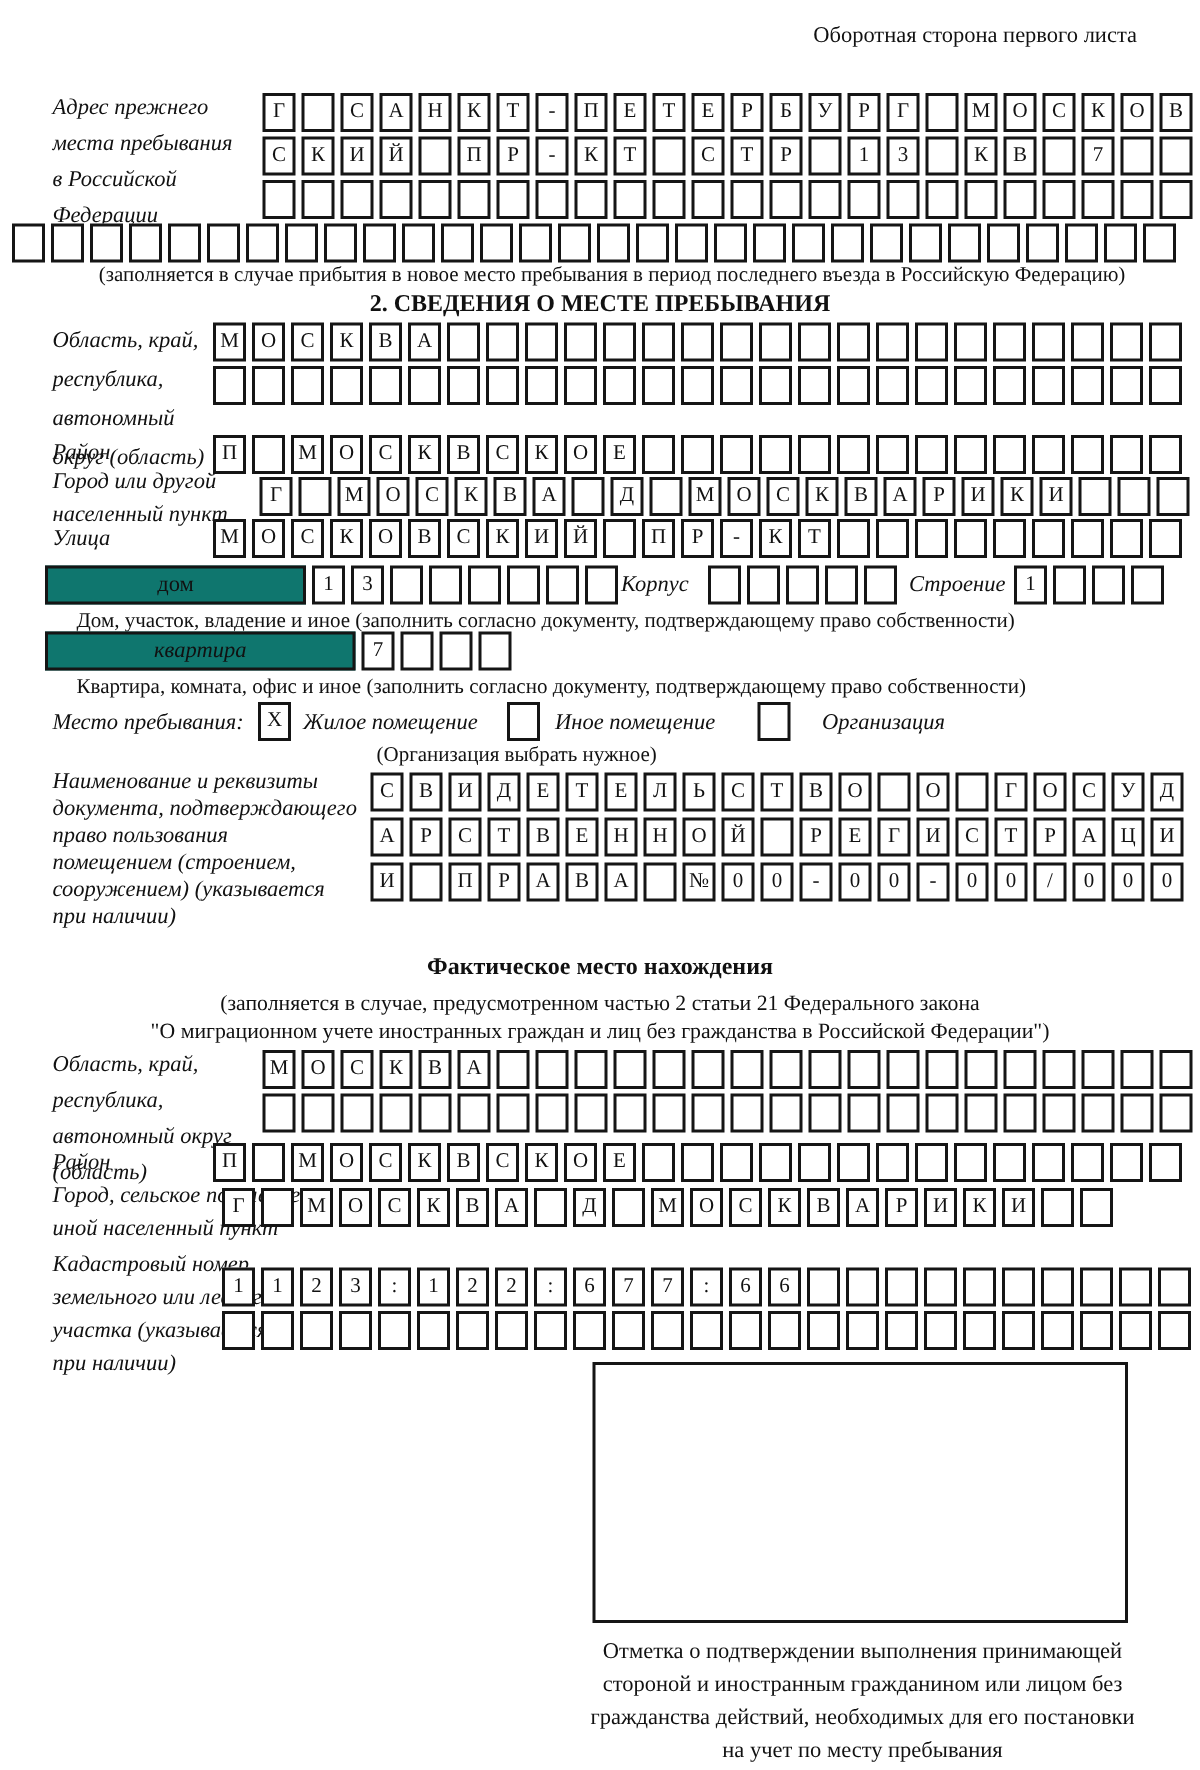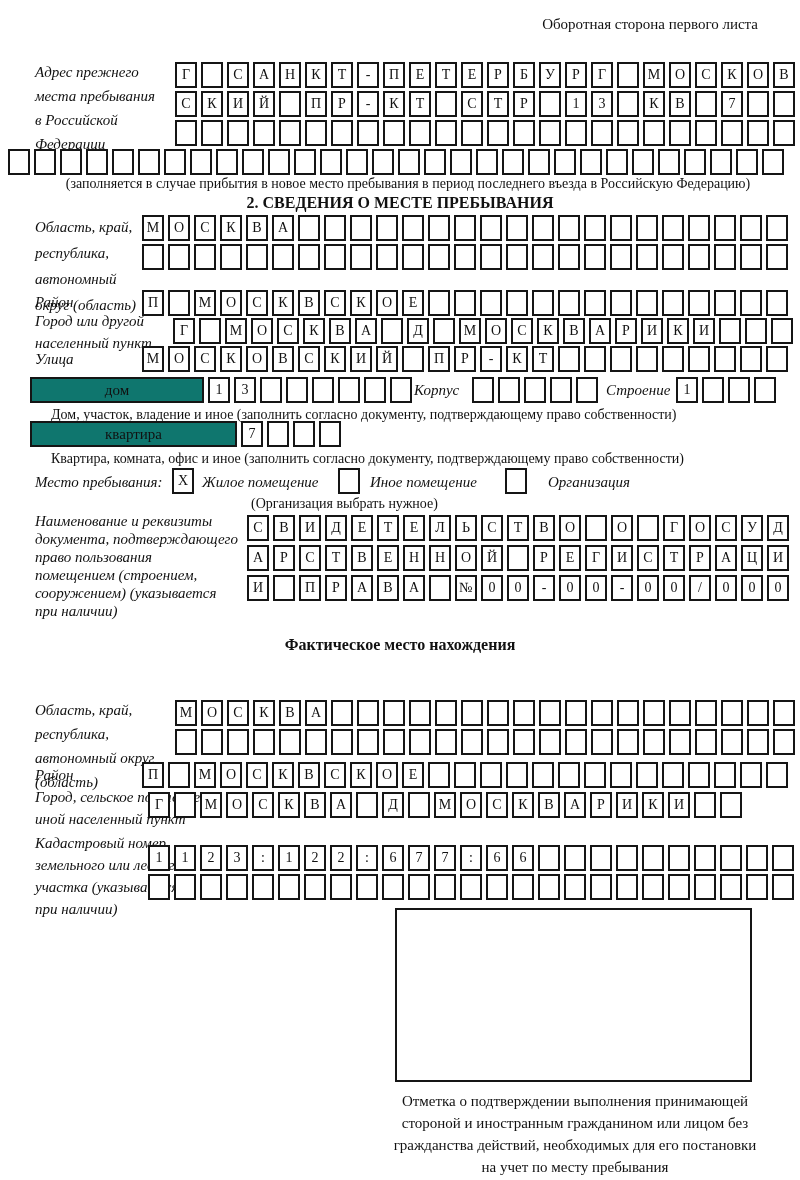--- a/index.html
+++ b/index.html
@@ -314,21 +314,21 @@
     </div>
   <div class="abs lbl" style="left:606px;top:378px;">Строение</div>
   <div class="br" style="left:676px;top:377px;">
       <span class="cell">1</span>
       <span class="cell"></span>
       <span class="cell"></span>
       <span class="cell"></span>
     </div>
   <div class="abs cap" style="left:35px;top:407px;">Дом, участок, владение и иное (заполнить согласно документу, подтверждающему право собственности)</div>
 
-  <div class="bigbox" style="left:30px;top:421px;width:203px;">квартира</div>
+  <div class="bigbox" style="left:30px;top:421px;width:203px;font-style:italic;">квартира</div>
   <div class="br" style="left:241px;top:421px;">
       <span class="cell">7</span>
       <span class="cell"></span>
       <span class="cell"></span>
       <span class="cell"></span>
     </div>
   <div class="abs cap" style="left:35px;top:451px;">Квартира, комната, офис и иное (заполнить согласно документу, подтверждающему право собственности)</div>
 
   <div class="abs lbl" style="left:35px;top:470px;">Место пребывания:</div>
   <span class="cell abs" style="left:172px;top:468px;">X</span>
@@ -409,20 +409,22 @@
       <span class="cell">-</span>
       <span class="cell">0</span>
       <span class="cell">0</span>
       <span class="cell">/</span>
       <span class="cell">0</span>
       <span class="cell">0</span>
       <span class="cell">0</span>
     </div>
 
   <div class="title" style="top:636px;">Фактическое место нахождения</div>
+  <div class="abs note2" style="left:0;right:0;top:660px;">(заполняется в случае, предусмотренном частью 2 статьи 21 Федерального закона
+"О миграционном учете иностранных граждан и лиц без гражданства в Российской Федерации")</div>
 
   <div class="abs lbl" style="left:35px;top:698px;">Область, край,
 республика,
 автономный округ
 (область)</div>
   <div class="br" style="left:175px;top:700px;">
       <span class="cell">М</span>
       <span class="cell">О</span>
       <span class="cell">С</span>
       <span class="cell">К</span>

